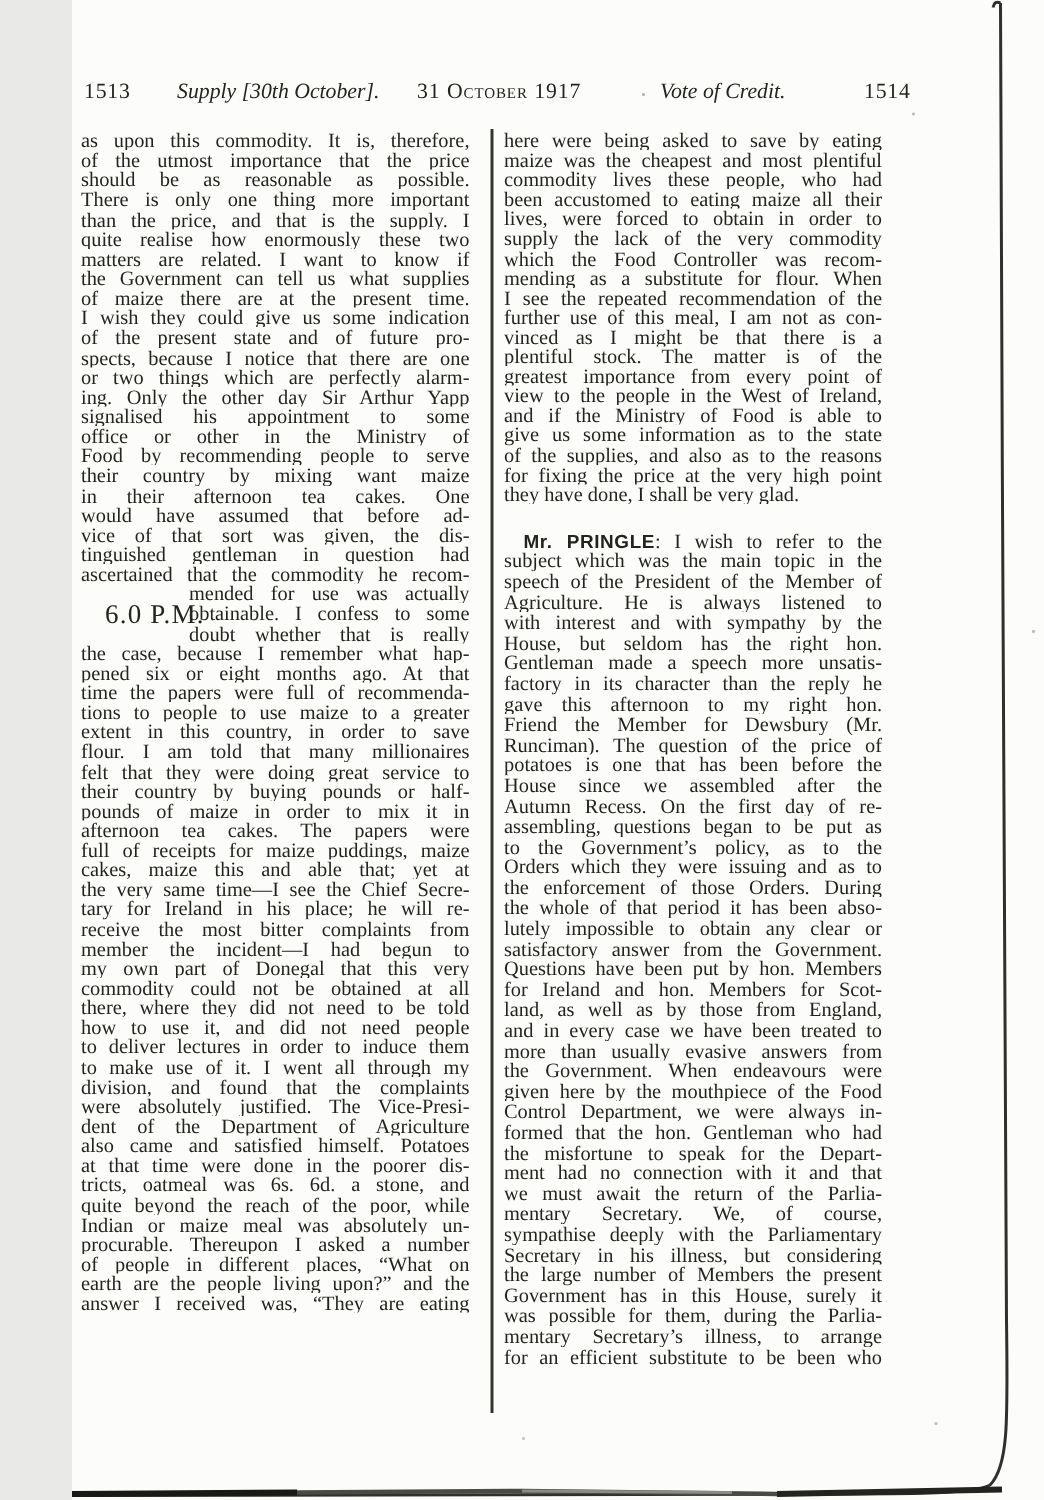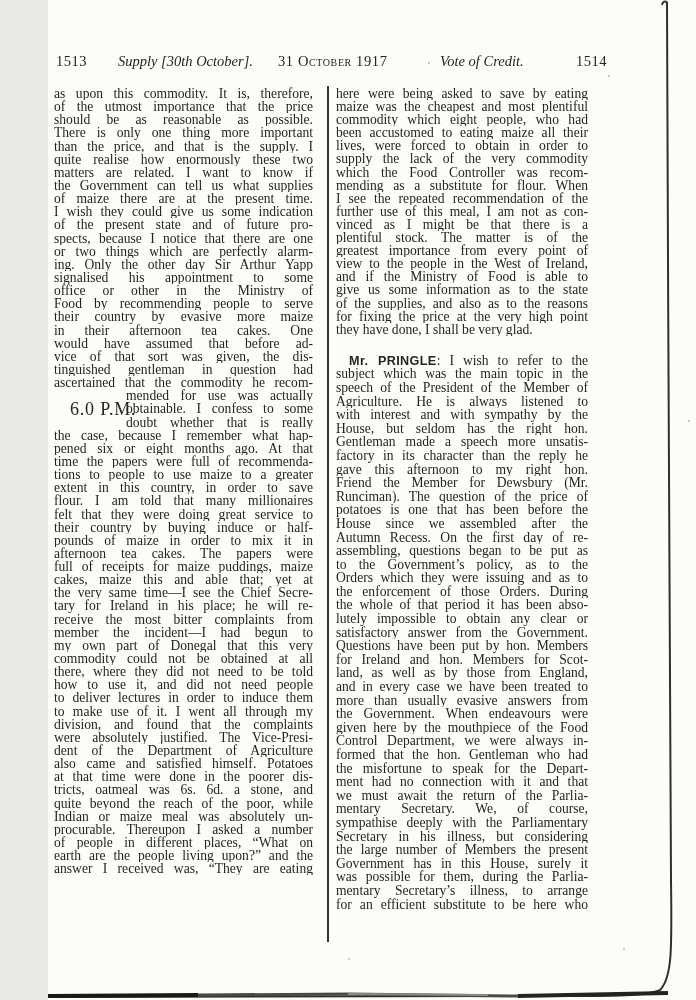--- a/index.html
+++ b/index.html
@@ -82,21 +82,21 @@
         <div class="tl">the Government can tell us what supplies</div>
         <div class="tl">of maize there are at the present time.</div>
         <div class="tl">I wish they could give us some indication</div>
         <div class="tl">of the present state and of future pro-</div>
         <div class="tl">spects, because I notice that there are one</div>
         <div class="tl">or two things which are perfectly alarm-</div>
         <div class="tl">ing. Only the other day Sir Arthur Yapp</div>
         <div class="tl">signalised his appointment to some</div>
         <div class="tl">office or other in the Ministry of</div>
         <div class="tl">Food by recommending people to serve</div>
-        <div class="tl">their country by evasive more maize</div>
+        <div class="tl">their country by mixing want maize</div>
         <div class="tl">in their afternoon tea cakes. One</div>
         <div class="tl">would have assumed that before ad-</div>
         <div class="tl">vice of that sort was given, the dis-</div>
         <div class="tl">tinguished gentleman in question had</div>
         <div class="tl">ascertained that the commodity he recom-</div>
       </div>
     <div class="time-block">
       <span class="stamp">6.0 P.M.</span>
       <div>
           <div class="tl">mended for use was actually</div>
@@ -105,21 +105,21 @@
         </div>
     </div>
     <div>
         <div class="tl">the case, because I remember what hap-</div>
         <div class="tl">pened six or eight months ago. At that</div>
         <div class="tl">time the papers were full of recommenda-</div>
         <div class="tl">tions to people to use maize to a greater</div>
         <div class="tl">extent in this country, in order to save</div>
         <div class="tl">flour. I am told that many millionaires</div>
         <div class="tl">felt that they were doing great service to</div>
-        <div class="tl">their country by buying induce or half-</div>
+        <div class="tl">their country by buying pounds or half-</div>
         <div class="tl">pounds of maize in order to mix it in</div>
         <div class="tl">afternoon tea cakes. The papers were</div>
         <div class="tl">full of receipts for maize puddings, maize</div>
         <div class="tl">cakes, maize this and able that; yet at</div>
         <div class="tl">the very same time—I see the Chief Secre-</div>
         <div class="tl">tary for Ireland in his place; he will re-</div>
         <div class="tl">receive the most bitter complaints from</div>
         <div class="tl">member the incident—I had begun to</div>
         <div class="tl">my own part of Donegal that this very</div>
         <div class="tl">commodity could not be obtained at all</div>
@@ -141,21 +141,21 @@
         <div class="tl">answer I received was, “They are eating</div>
       </div>
   </div>
 
   <div class="divider"></div>
 
   <div class="col col-right">
     <div>
         <div class="tl">here were being asked to save by eating</div>
         <div class="tl">maize was the cheapest and most plentiful</div>
-        <div class="tl">commodity which eight people, who had</div>
+        <div class="tl">commodity lives these people, who had</div>
         <div class="tl">been accustomed to eating maize all their</div>
         <div class="tl">lives, were forced to obtain in order to</div>
         <div class="tl">supply the lack of the very commodity</div>
         <div class="tl">which the Food Controller was recom-</div>
         <div class="tl">mending as a substitute for flour. When</div>
         <div class="tl">I see the repeated recommendation of the</div>
         <div class="tl">further use of this meal, I am not as con-</div>
         <div class="tl">vinced as I might be that there is a</div>
         <div class="tl">plentiful stock. The matter is of the</div>
         <div class="tl">greatest importance from every point of</div>
@@ -202,21 +202,21 @@
           <div class="tl">the misfortune to speak for the Depart-</div>
           <div class="tl">ment had no connection with it and that</div>
           <div class="tl">we must await the return of the Parlia-</div>
           <div class="tl">mentary Secretary. We, of course,</div>
           <div class="tl">sympathise deeply with the Parliamentary</div>
           <div class="tl">Secretary in his illness, but considering</div>
           <div class="tl">the large number of Members the present</div>
           <div class="tl">Government has in this House, surely it</div>
           <div class="tl">was possible for them, during the Parlia-</div>
           <div class="tl">mentary Secretary’s illness, to arrange</div>
-          <div class="tl">for an efficient substitute to be here who</div>
+          <div class="tl">for an efficient substitute to be been who</div>
         </div>
     </div>
   </div>
 
   <svg class="artifacts" width="696" height="1000" viewBox="0 0 696 1000">
 
     <path d="M619,2 q-4,-2 -5,3 M619,2 C620,300 622,700 623,880 C624,950 624,978 612,990 C600,996 560,996 520,996 L0,997" fill="none" stroke="#2f2f2b" stroke-width="2"></path>
 
     <path d="M0,996 L150,995" stroke="#191916" stroke-width="4" fill="none"></path>
     <path d="M150,995 L300,994 L470,996" stroke="#4a4a45" stroke-width="3" fill="none"></path>

